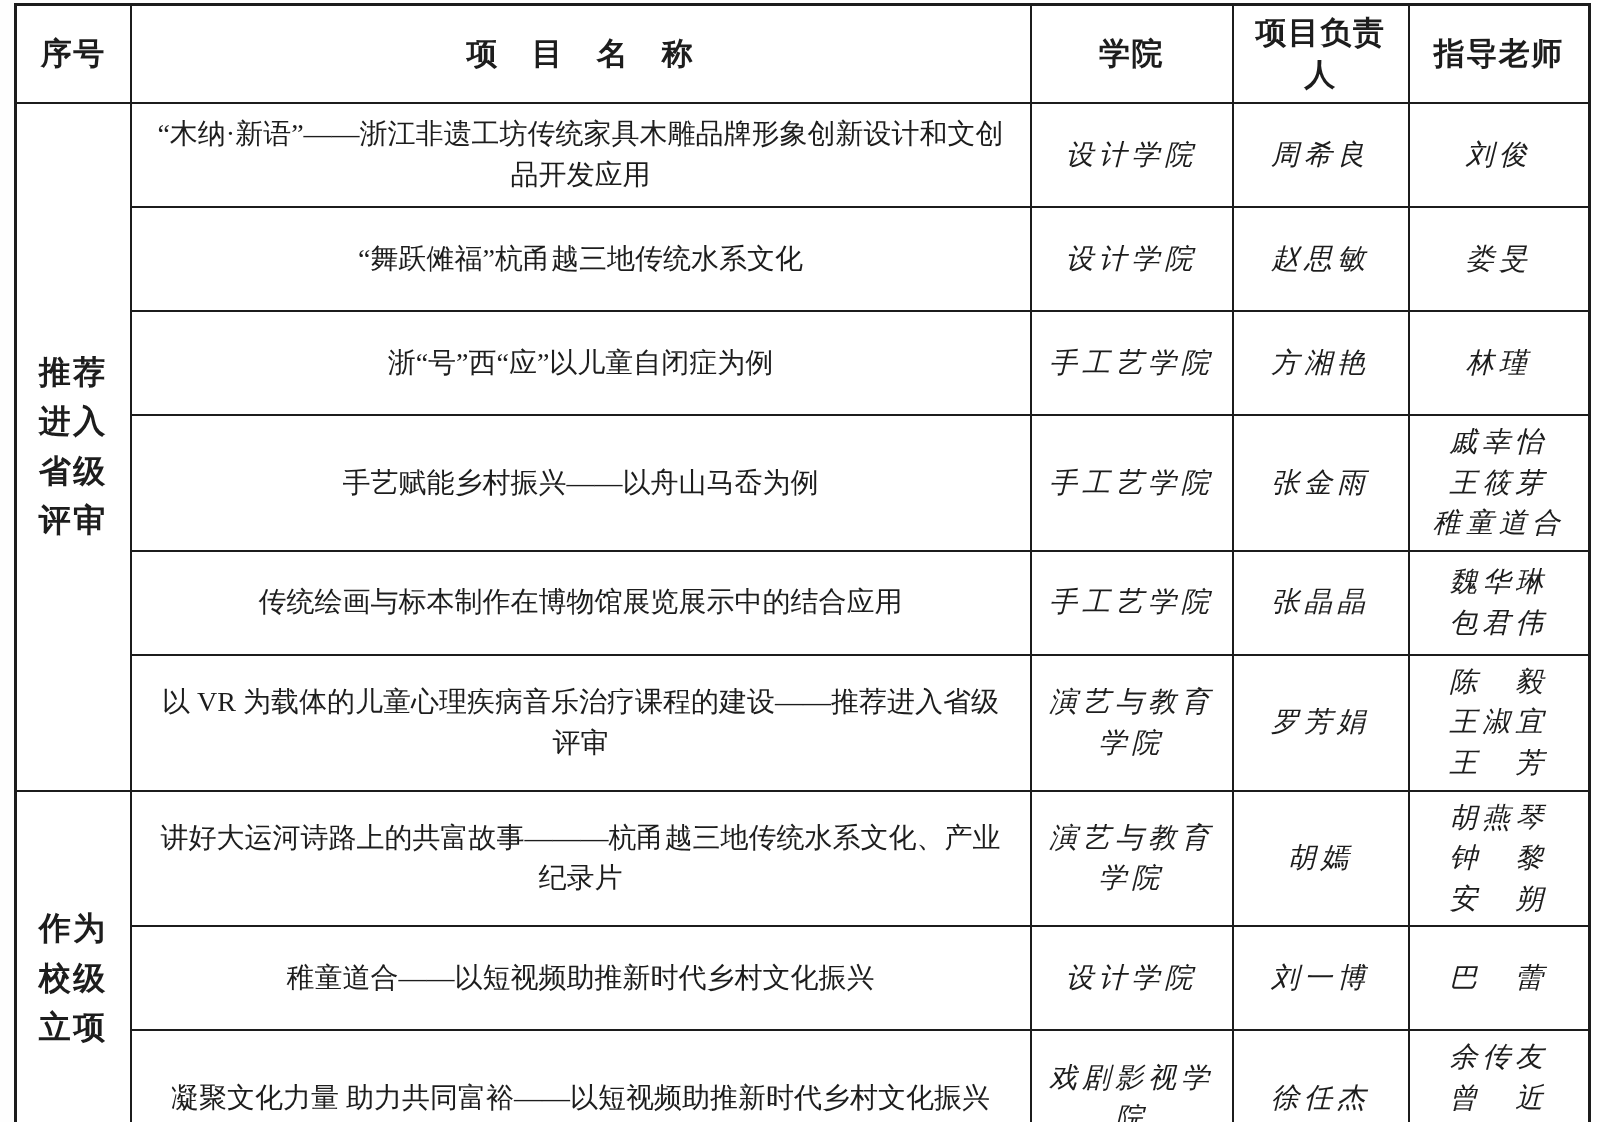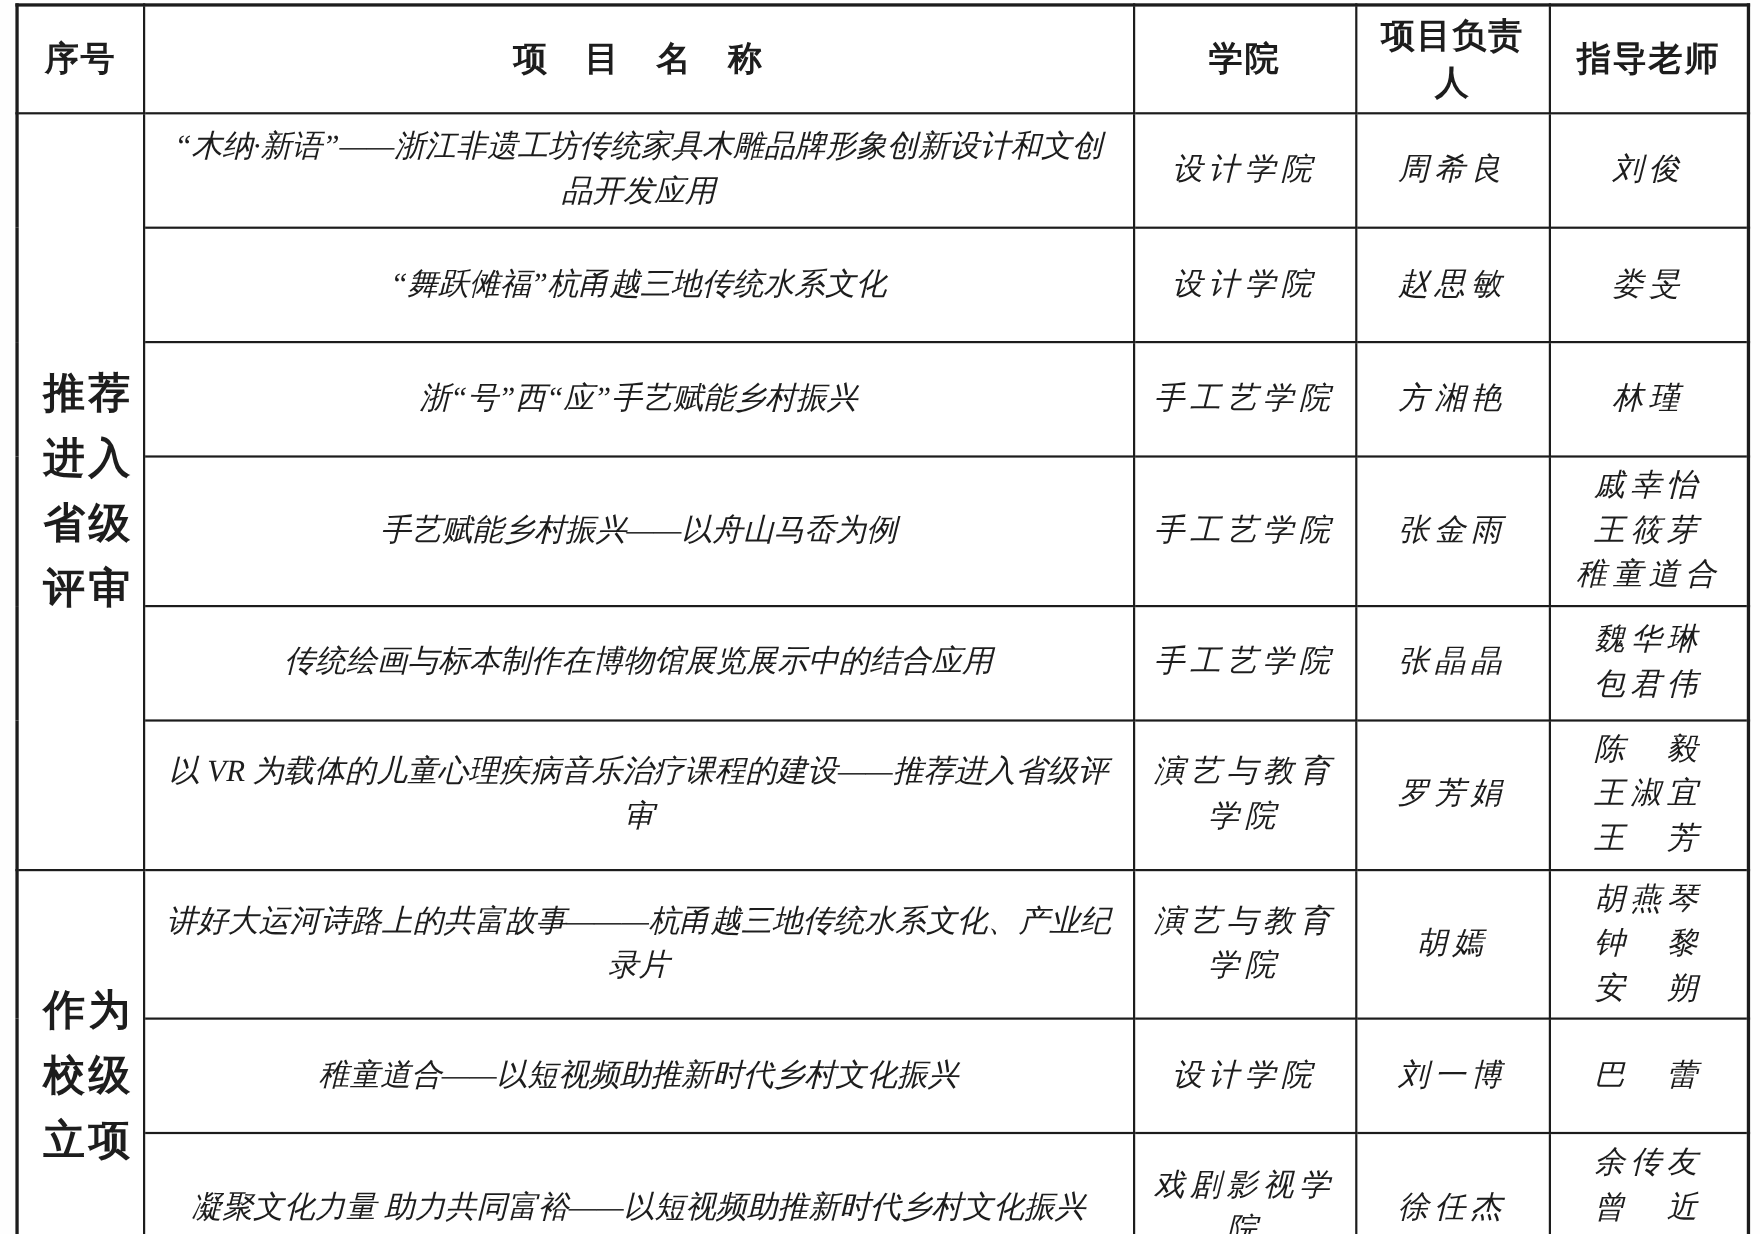--- a/index.html
+++ b/index.html
@@ -39,30 +39,28 @@
     font-size: 31px;
     font-weight: bold;
     letter-spacing: 0.05em;
   }
   tbody td {
     height: 104px;
     font-size: 28px;
     line-height: 1.45;
   }
   td.group-cell {
-    font-size: 38px;
+    font-size: 32px;
     font-weight: bold;
     letter-spacing: 0.08em;
     padding: 6px 8px;
     line-height: 1.55;
-    text-align: right;
   }
   td.name-cell {
     padding: 6px 18px;
-    font-style: italic;
   }
   td.college-cell, td.leader-cell, td.advisor-cell {
     letter-spacing: 0.18em;
     font-style: italic;
   }
   .advisor-line {
     display: block;
   }
 </style>
 </head>
@@ -98,21 +96,21 @@
         </tr>
         <tr>
           <td class="name-cell">“舞跃傩福”杭甬越三地传统水系文化</td>
           <td class="college-cell">设计学院</td>
           <td class="leader-cell">赵思敏</td>
           <td class="advisor-cell">
             <span class="advisor-line">娄旻</span>
           </td>
         </tr>
         <tr>
-          <td class="name-cell">浙“号”西“应”手艺赋能乡村振兴</td>
+          <td class="name-cell">浙“号”西“应”以儿童自闭症为例</td>
           <td class="college-cell">手工艺学院</td>
           <td class="leader-cell">方湘艳</td>
           <td class="advisor-cell">
             <span class="advisor-line">林瑾</span>
           </td>
         </tr>
         <tr>
           <td class="name-cell">手艺赋能乡村振兴——以舟山马岙为例</td>
           <td class="college-cell">手工艺学院</td>
           <td class="leader-cell">张金雨</td>

